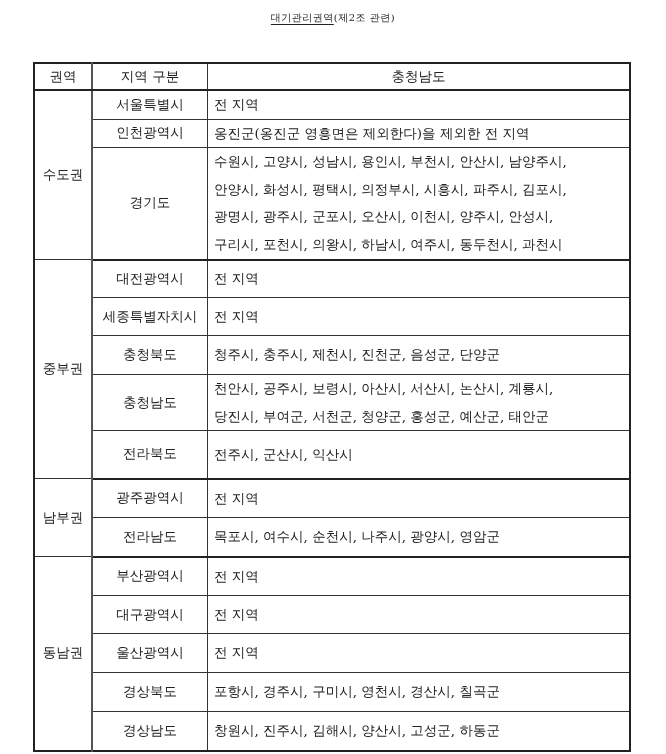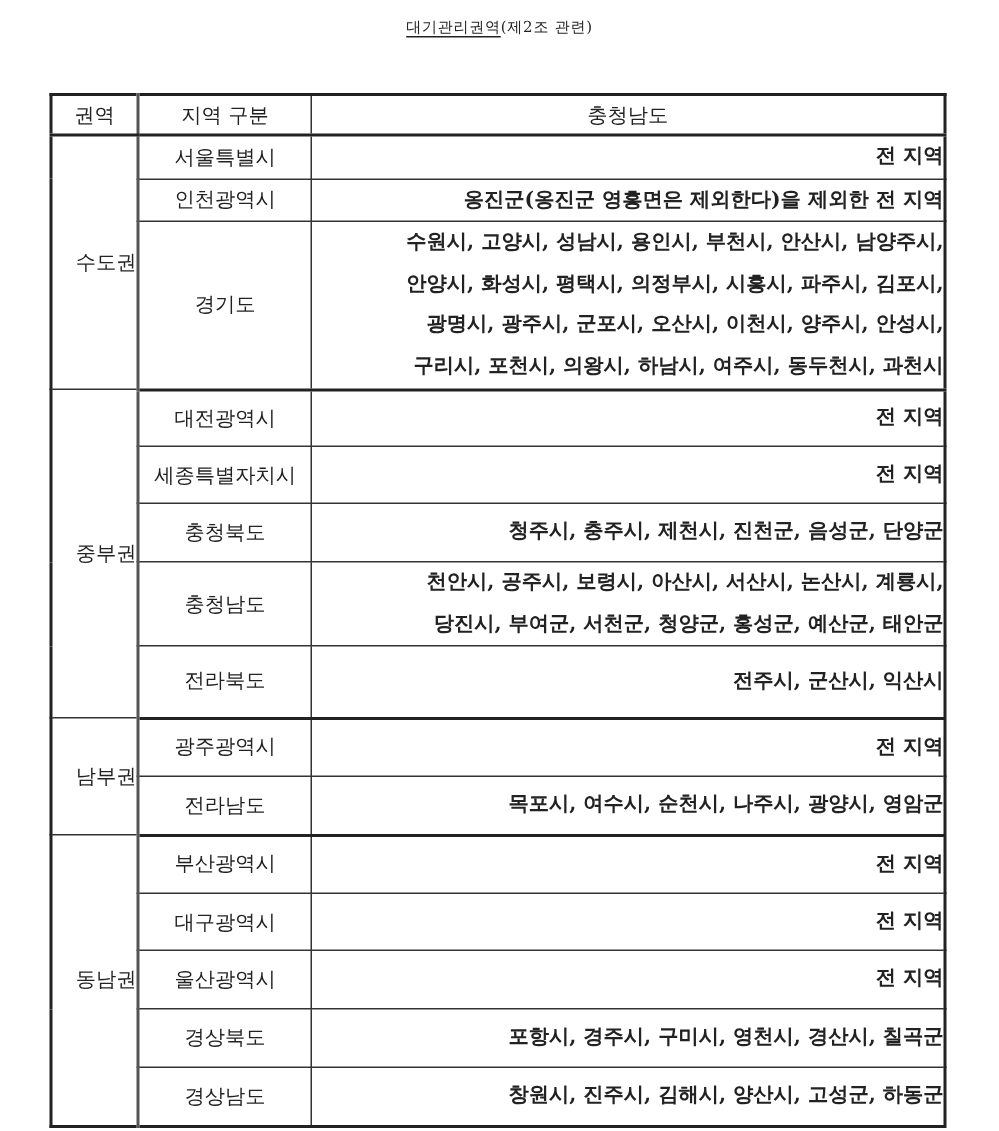--- a/index.html
+++ b/index.html
@@ -18,23 +18,23 @@
     border-collapse: collapse; width: 598px;
     font-size: 13.5px;
   }
   td, th {
     border: 1px solid #333; padding: 0; font-weight: normal;
   }
   table { border: 2px solid #222; }
   thead th { border-bottom: 2px solid #222; height: 25px; text-align: center; }
   .c1 { width: 56px; text-align: center; border-right: 2px solid #555; }
   .c2 { width: 114px; text-align: center; }
-  .c3 { text-align: right; padding-left: 6px; line-height: 27.5px; font-weight: bold; }
+  .c3 { text-align: left; padding-left: 6px; line-height: 27.5px; }
   .grpend td { border-bottom: 2px solid #222; }
-  td.region { vertical-align: middle; text-align: right; }
+  td.region { vertical-align: middle; }
 </style>
 </head>
 <body>
 
 <div class="title">
   <span class="u">대기관리권역</span><span>(제2조 관련)</span>
 </div>
 
 <table>
   <thead>

